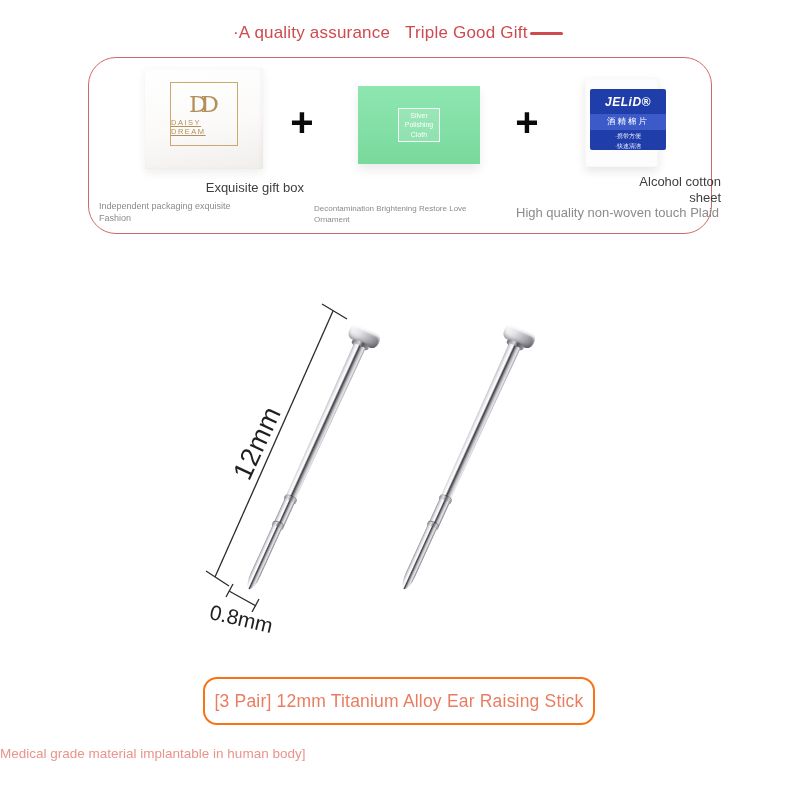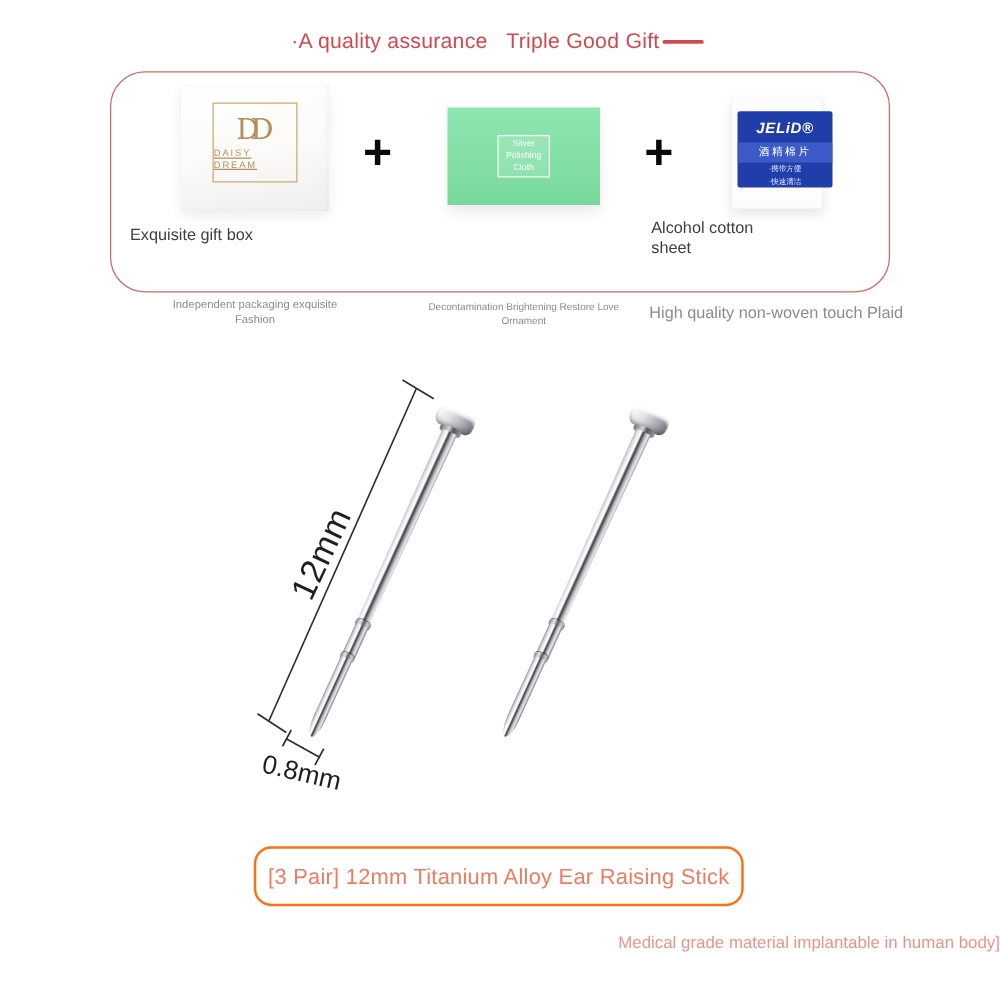--- a/index.html
+++ b/index.html
@@ -36,22 +36,22 @@
 
   .jelid { position:absolute; left:585px; top:78px; width:73px; height:89px; background:#fdfdfd;
            box-shadow:0 4px 9px rgba(0,0,0,.10), inset 0 0 3px rgba(0,0,0,.05); }
   .jelid-blue { position:absolute; left:5px; top:11px; width:76px; height:61px;
                 background:#203eaa; border-radius:2px; display:flex; flex-direction:column; overflow:hidden; }
   .jelid-brand { color:#fff; font-size:12px; font-weight:700; font-style:italic; text-align:center; letter-spacing:.5px; padding-top:6px; }
   .jelid-div { width:72%; height:1px; background:rgba(255,255,255,.65); margin:3px auto 2px auto; }
   .jelid-cn { background:#3c5bc8; color:#fff; font-size:8.5px; letter-spacing:2px; text-align:center; padding:2px 0; }
   .jelid-bullets { color:#e8ecff; font-size:6px; line-height:1.6; text-align:center; padding-top:2px; }
 
-  .cap-title { position:absolute; width:200px; text-align:left; font-size:13px; color:#3e3e3e; line-height:1.2; }
-  .cap-sub   { position:absolute; width:210px; text-align:center; color:#8b8b8b; line-height:1.35;margin-top:37px; }
+  .cap-title { position:absolute; width:200px; text-align:right; font-size:13px; color:#3e3e3e; line-height:1.2; }
+  .cap-sub   { position:absolute; width:210px; color:#8b8b8b; line-height:1.35; }
   .pre { white-space:pre-line; }
 
   
   :root { --metal: linear-gradient(90deg,#86868c 0%,#c9c9cf 10%,#f2f2f5 26%,#ffffff 38%,#3f3f44 50%,#606066 55%,#b9b9bf 68%,#e8e8ec 82%,#8f8f96 96%); }
   .stick { position:absolute; width:32px; height:285px; }
   .stick-left  { left:292px; top:317px; transform:rotate(24.5deg); }
   .stick-right { left:447px; top:317px; transform:rotate(24.5deg); }
   .sk-head { position:absolute; left:0; top:0; width:32px; height:15px;
              background:linear-gradient(105deg,#fafafb 5%,#e3e3e7 35%,#a8a8af 70%,#75757c 95%);
              border-radius:5px 5px 6px 6px / 6px 6px 7px 7px;
@@ -73,21 +73,21 @@
   .len-label { position:absolute; left:217px; top:428px; width:80px; height:30px; text-align:center;
                font-size:27px; color:#1f1f1f; transform:rotate(-65deg); letter-spacing:.5px; }
   .dia-label { position:absolute; left:199px; top:607px; width:84px; height:26px; text-align:center;
                font-size:21px; color:#1f1f1f; transform:rotate(13deg); }
 
   
   .titlebox { position:absolute; left:203px; top:677px; width:392px; height:48px;
               border:2px solid #f97316; border-radius:14px;
               display:flex; align-items:center; justify-content:center;
               color:#e97d61; font-size:17.5px; letter-spacing:.2px; }
-  .footnote { position:absolute; left:0; top:746px; width:800px; text-align:right;
+  .footnote { position:absolute; left:0; top:746px; width:800px; text-align:left;
               color:#e9948b; font-size:13.5px; }
 </style>
 </head>
 <body>
 
 <div class="page">
 
   <div class="hdr-left">·A quality assurance</div>
   <div class="hdr-right">Triple Good Gift</div>
   <div class="hdr-dash"></div>

